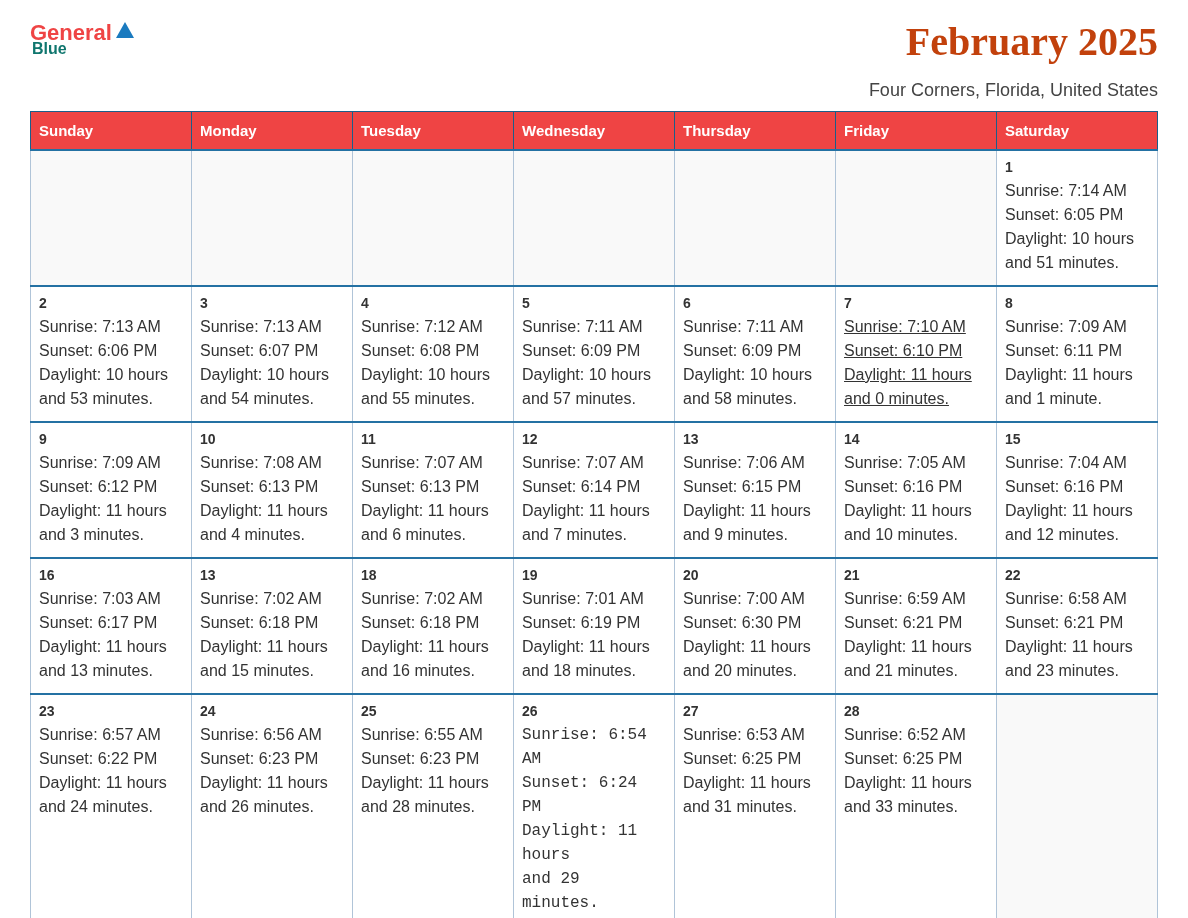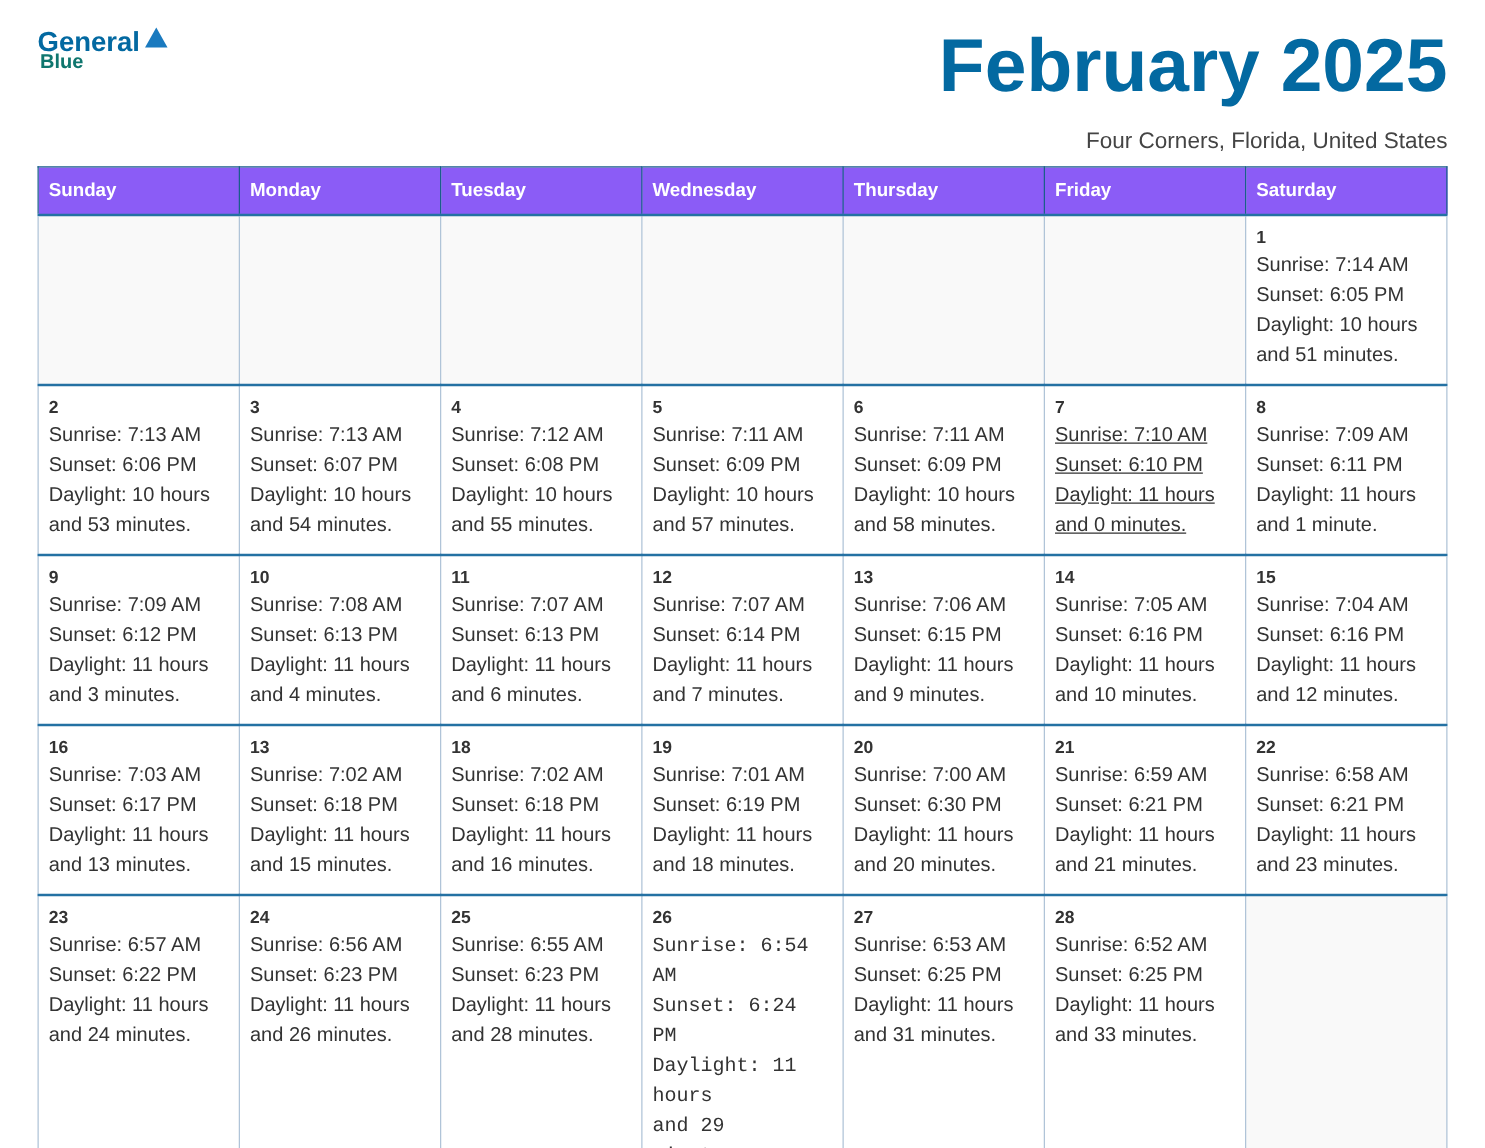--- a/index.html
+++ b/index.html
@@ -17,48 +17,49 @@
       margin-bottom: 10px;
     }
     .logo {
       display: flex;
       align-items: center;
       gap: 4px;
     }
     .logo-text-general {
       font-size: 22px;
       font-weight: bold;
-      color: #0369a1;
+      color: #ef4444;
     }
     .logo-text-blue {
       font-size: 16px;
       font-weight: bold;
       color: #0f766e;
     }
     .title-block {
       text-align: right;
     }
     .month-title {
-      font-size: 60px;
-      font-weight: bold;
-      color: #0369a1;
+      font-size: 40px;
+      font-weight: bold;
+      color: #c2410c;
       line-height: 1.1;
+      font-family: Liberation Serif, serif;
     }
     .location-subtitle {
       font-size: 18px;
       color: #444;
       margin-top: 16px;
     }
     .calendar {
       width: 100%;
       border-collapse: collapse;
       margin-top: 10px;
     }
     .calendar thead th {
-      background-color: #8b5cf6;
+      background-color: #ef4444;
       color: #fff;
       font-size: 15px;
       font-weight: bold;
       padding: 10px 8px;
       text-align: left;
       border: 1px solid #1a5e8a;
     }
     .calendar tbody td {
       width: 14.28%;
       vertical-align: top;

